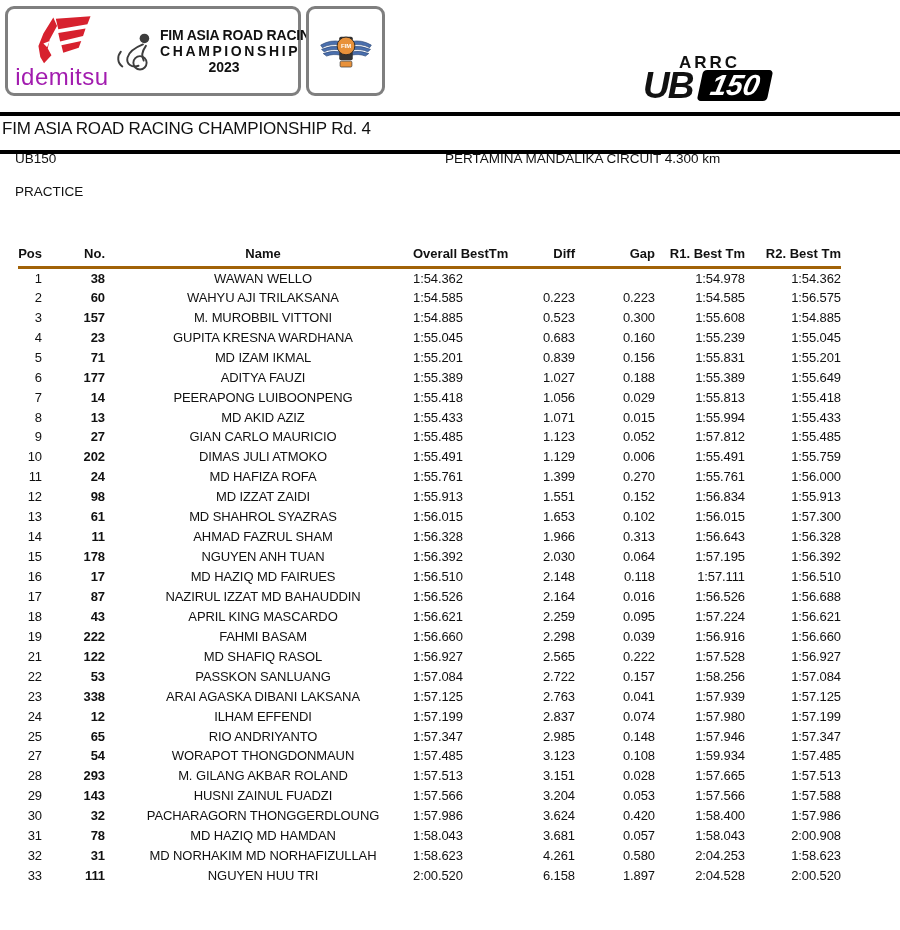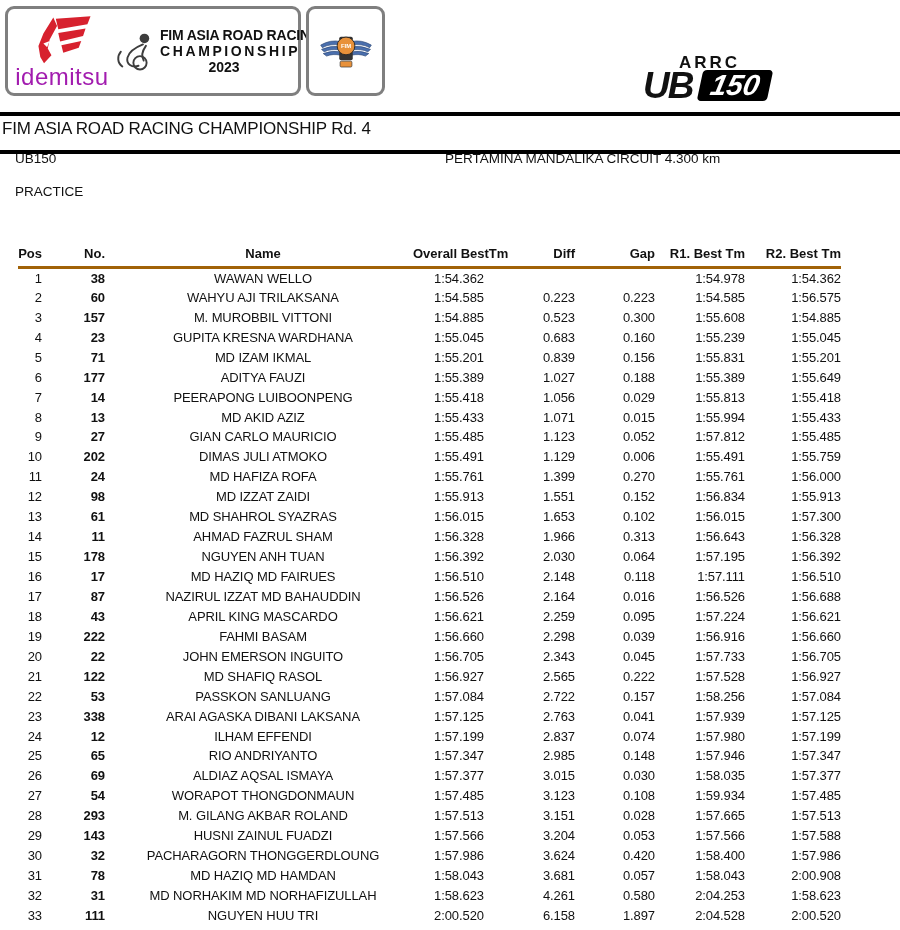--- a/index.html
+++ b/index.html
@@ -39,21 +39,21 @@
   .ev-session { position:absolute; left:15px;  top:184px; font-size:13.5px; }
 
   
   table.results { position:absolute; left:18px; top:246px; width:823px; border-collapse:collapse; table-layout:fixed; }
   .results th { font-size:13px; font-weight:700; padding:0 0 5px 0; border-bottom:3px solid #a16207; white-space:nowrap; }
   .results td { font-size:13px; height:19.95px; padding:0; white-space:nowrap; overflow:hidden; letter-spacing:-.1px; }
   .col-pos     { width:24px;  text-align:right; }
   .col-no      { width:63px;  text-align:right; font-weight:700; }
   .col-name    { width:308px; text-align:center; padding-left:8px !important; }
   th.col-name  { padding-left:8px; }
-  .col-overall { width:92px;  text-align:center; }
+  .col-overall { width:92px;  text-align:left; }
   .col-diff    { width:70px;  text-align:right; }
   .col-gap     { width:80px;  text-align:right; }
   .col-r1      { width:90px;  text-align:right; }
   .col-r2      { width:96px;  text-align:right; }
   .results td.col-pos { font-weight:400; }
 </style>
 </head>
 <body>
 
 <div class="page">
@@ -320,30 +320,20 @@
           <td class="col-pos">19</td>
           <td class="col-no">222</td>
           <td class="col-name">FAHMI BASAM</td>
           <td class="col-overall">1:56.660</td>
           <td class="col-diff">2.298</td>
           <td class="col-gap">0.039</td>
           <td class="col-r1">1:56.916</td>
           <td class="col-r2">1:56.660</td>
         </tr>
         <tr>
-          <td class="col-pos">20</td>
-          <td class="col-no">22</td>
-          <td class="col-name">JOHN EMERSON INGUITO</td>
-          <td class="col-overall">1:56.705</td>
-          <td class="col-diff">2.343</td>
-          <td class="col-gap">0.045</td>
-          <td class="col-r1">1:57.733</td>
-          <td class="col-r2">1:56.705</td>
-        </tr>
-        <tr>
           <td class="col-pos">21</td>
           <td class="col-no">122</td>
           <td class="col-name">MD SHAFIQ RASOL</td>
           <td class="col-overall">1:56.927</td>
           <td class="col-diff">2.565</td>
           <td class="col-gap">0.222</td>
           <td class="col-r1">1:57.528</td>
           <td class="col-r2">1:56.927</td>
         </tr>
         <tr>
@@ -380,30 +370,20 @@
           <td class="col-pos">25</td>
           <td class="col-no">65</td>
           <td class="col-name">RIO ANDRIYANTO</td>
           <td class="col-overall">1:57.347</td>
           <td class="col-diff">2.985</td>
           <td class="col-gap">0.148</td>
           <td class="col-r1">1:57.946</td>
           <td class="col-r2">1:57.347</td>
         </tr>
         <tr>
-          <td class="col-pos">26</td>
-          <td class="col-no">69</td>
-          <td class="col-name">ALDIAZ AQSAL ISMAYA</td>
-          <td class="col-overall">1:57.377</td>
-          <td class="col-diff">3.015</td>
-          <td class="col-gap">0.030</td>
-          <td class="col-r1">1:58.035</td>
-          <td class="col-r2">1:57.377</td>
-        </tr>
-        <tr>
           <td class="col-pos">27</td>
           <td class="col-no">54</td>
           <td class="col-name">WORAPOT THONGDONMAUN</td>
           <td class="col-overall">1:57.485</td>
           <td class="col-diff">3.123</td>
           <td class="col-gap">0.108</td>
           <td class="col-r1">1:59.934</td>
           <td class="col-r2">1:57.485</td>
         </tr>
         <tr>

